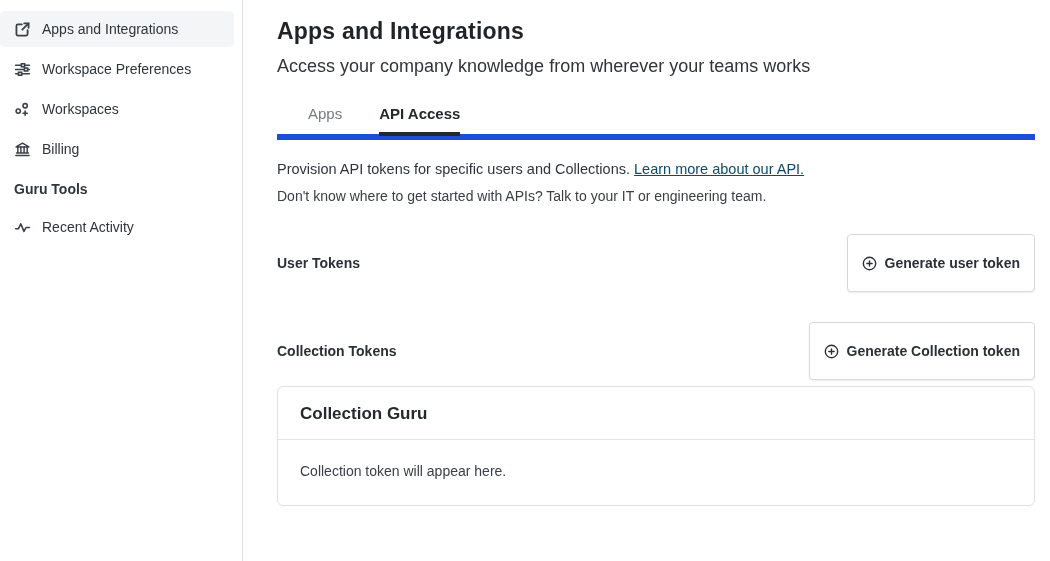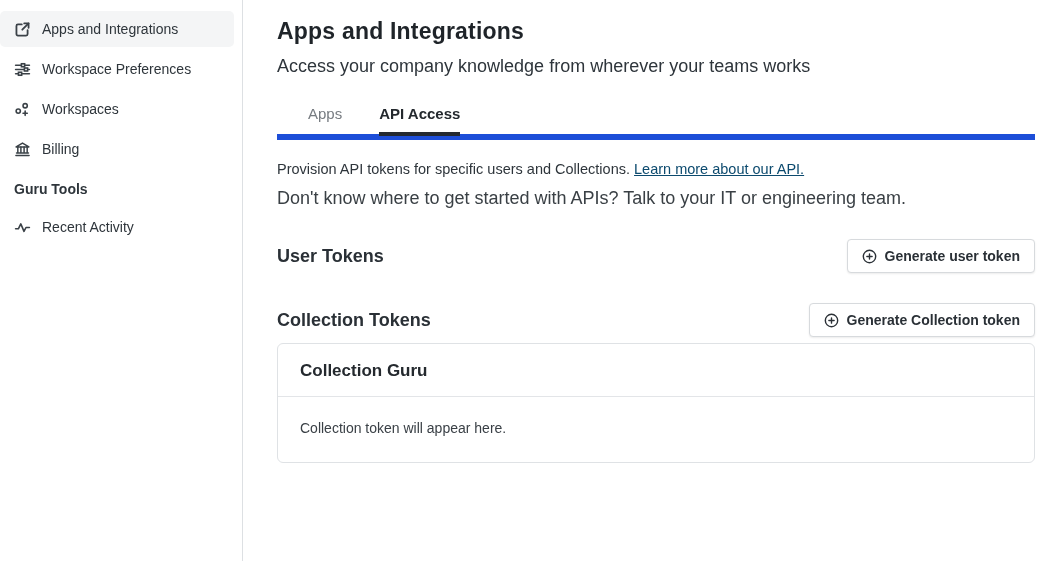--- a/index.html
+++ b/index.html
@@ -85,42 +85,42 @@
   .tab.active::after {
     content: "";
     position: absolute;
     left: 0; right: 0; bottom: -2px;
     height: 4px;
     background: #24292e;
   }
 
   .api-desc { margin-top: 21px; font-size: 14.5px; color: #2e353b; }
   .api-desc a { color: #0c4a6e; text-decoration: underline; cursor: pointer; }
-  .api-help { margin-top: 11px; font-size: 18px; color: #3a4045; }
+  .api-help { margin-top: 11px; font-size: 14px; color: #3a4045; }
 
   .section { margin-top: 30px; }
   .section-row {
     display: flex;
     justify-content: space-between;
     align-items: center;
     min-height: 34px;
   }
   .section-heading {
-    font-size: 18px;
+    font-size: 14px;
     font-weight: 600;
     color: #2a3036;
   }
   .gen-btn {
     display: inline-flex;
     align-items: center;
     gap: 8px;
     background: #ffffff;
     border: 1px solid #d7dadd;
     border-radius: 4px;
-    padding: 8px 14px;
+    padding: 20px 14px;
     font-family: inherit;
     font-size: 14px;
     font-weight: 600;
     color: #2a3036;
     cursor: pointer;
     box-shadow: 0 1px 2px rgba(0,0,0,0.08);
   }
   .gen-btn .icn { display: inline-flex; color: #2a3036; }
 
   .card {

